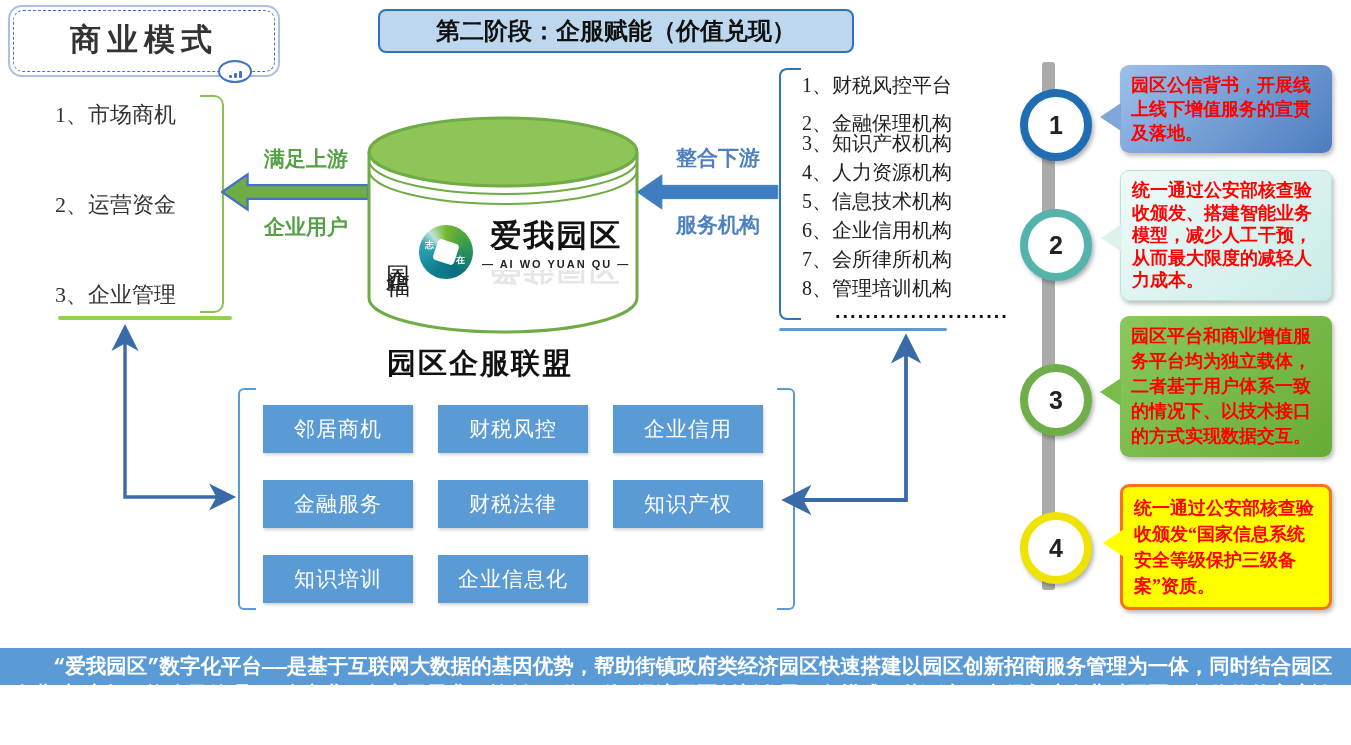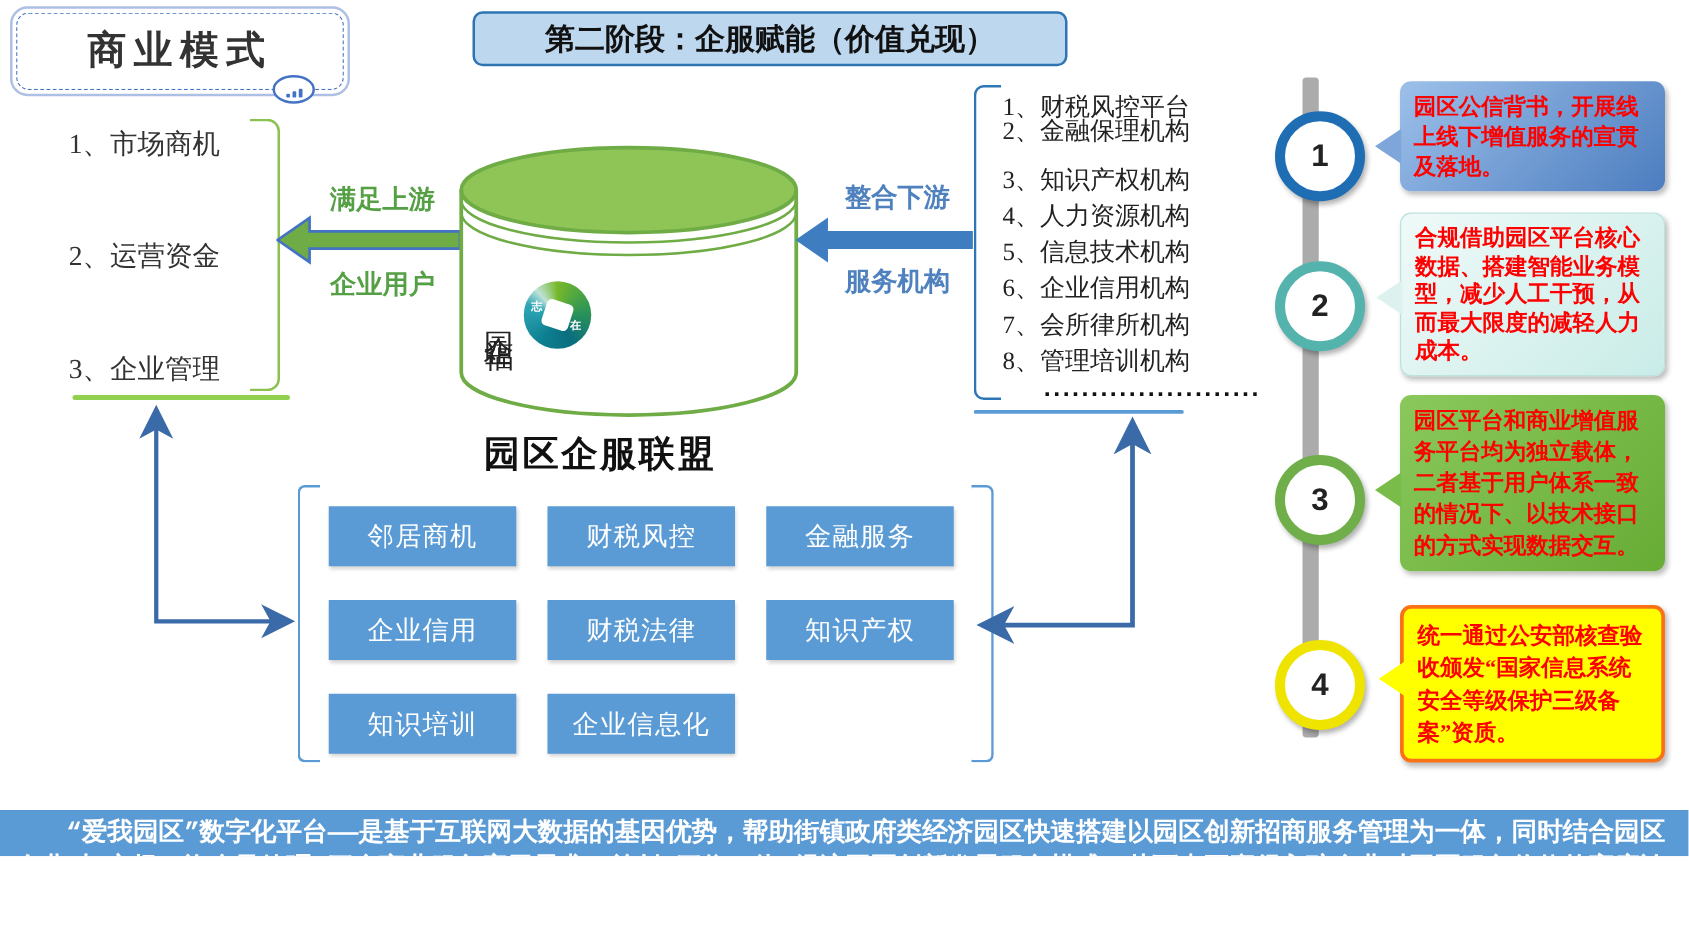--- a/index.html
+++ b/index.html
@@ -151,47 +151,52 @@
     <ellipse cx="138" cy="44" rx="134" ry="34" fill="#8EC556" stroke="#6FAC46" stroke-width="3"></ellipse>
     <path d="M4,52 A134,34 0 0 0 272,52" fill="none" stroke="#6FAC46" stroke-width="2"></path>
     <path d="M4,62 A134,34 0 0 0 272,62" fill="none" stroke="#6FAC46" stroke-width="2"></path>
   </svg>
   <div class="cyl-content">
     <div class="vlabel">园企福</div>
     <div class="logo-circle">
       <span class="logo-char c1">志</span>
       <span class="logo-char c2">在</span>
     </div>
+    <div class="brand-col">
+      <div class="brand">爱我园区</div>
+      <div class="brand-sub">— AI WO YUAN QU —</div>
+      <div class="brand-reflect">爱我园区</div>
+    </div>
   </div>
 
   <div class="arrow-label blue-label" style="left:652px;top:144px">整合下游</div>
   <svg class="arrow-svg" style="left:631px;top:173px" width="153" height="38" viewBox="0 0 150 40">
     <polygon points="1,20 27,2 27,13 149,13 149,27 27,27 27,38" fill="#3E7EC0" stroke="#3E7EC0" stroke-width="1"></polygon>
   </svg>
   <div class="arrow-label blue-label" style="left:652px;top:211px">服务机构</div>
 
   <div class="bracket rbracket-blue"></div>
   <div class="right-item" style="top:72px">1、财税风控平台</div>
-  <div class="right-item" style="top:91px">2、金融保理机构</div>
+  <div class="right-item" style="top:110px">2、金融保理机构</div>
   <div class="right-item" style="top:130px">3、知识产权机构</div>
   <div class="right-item" style="top:159px">4、人力资源机构</div>
   <div class="right-item" style="top:188px">5、信息技术机构</div>
   <div class="right-item" style="top:217px">6、企业信用机构</div>
   <div class="right-item" style="top:246px">7、会所律所机构</div>
   <div class="right-item" style="top:275px">8、管理培训机构</div>
   <div class="dots">.......................</div>
   <div class="underline-blue"></div>
 
   <div class="alliance-title">园区企服联盟</div>
   <div class="bracket gbracket-left"></div>
   <div class="grid">
     <div class="gbox">邻居商机</div>
     <div class="gbox">财税风控</div>
+    <div class="gbox">企业信用</div>
     <div class="gbox">金融服务</div>
-    <div class="gbox">企业信用</div>
     <div class="gbox">财税法律</div>
     <div class="gbox">知识产权</div>
     <div class="gbox">知识培训</div>
     <div class="gbox">企业信息化</div>
   </div>
   <div class="bracket gbracket-right"></div>
 
   <svg class="overlay">
     <defs>
       <marker id="ah" markerWidth="9" markerHeight="9" refX="6.2" refY="4" orient="auto-start-reverse" markerUnits="strokeWidth">
@@ -216,21 +221,21 @@
   <div class="tl-circle s4">
       <span>4</span>
     </div>
 
   <div class="callout c1">
     <div class="tail"></div>
     <span>园区公信背书，开展线上线下增值服务的宣贯及落地。</span>
   </div>
   <div class="callout c2">
     <div class="tail"></div>
-    <span>合规借助园区平台核心数据、搭建智能业务模型，减少人工干预，从而最大限度的减轻人力成本。</span>
+    <span>统一通过公安部核查验收颁发、搭建智能业务模型，减少人工干预，从而最大限度的减轻人力成本。</span>
   </div>
   <div class="callout c3">
     <div class="tail"></div>
     <span>园区平台和商业增值服务平台均为独立载体，二者基于用户体系一致的情况下、以技术接口的方式实现数据交互。</span>
   </div>
   <div class="callout c4">
     <div class="tail"></div>
     <span>统一通过公安部核查验收颁发“国家信息系统安全等级保护三级备案”资质。</span>
   </div>
 

